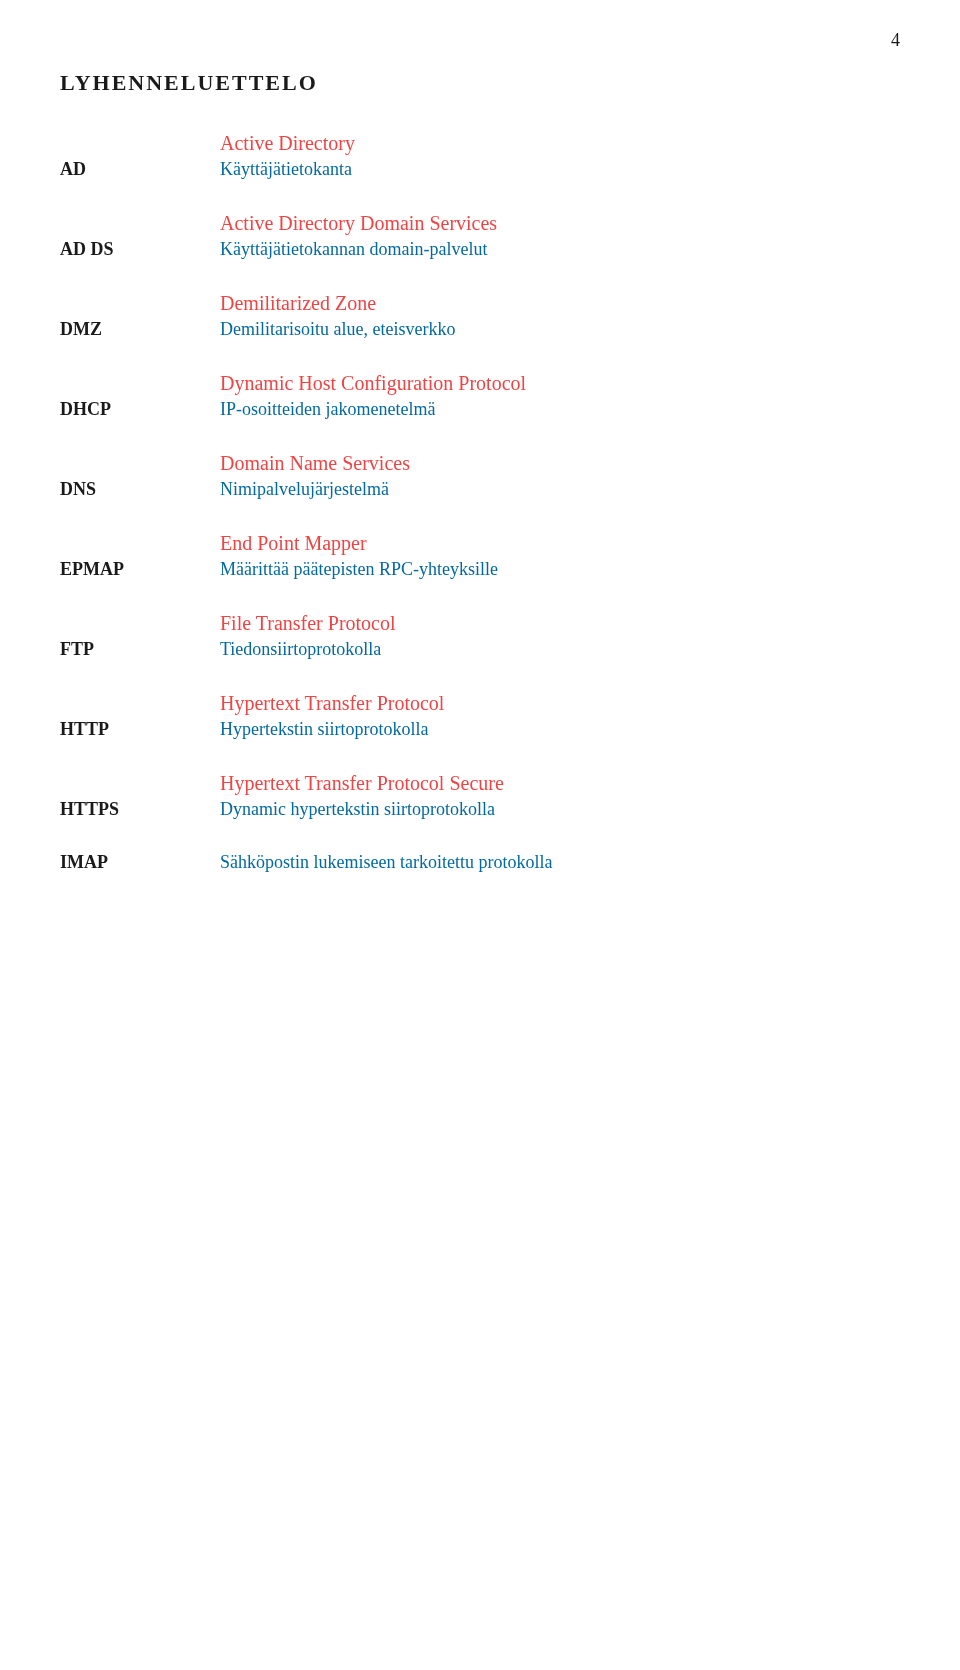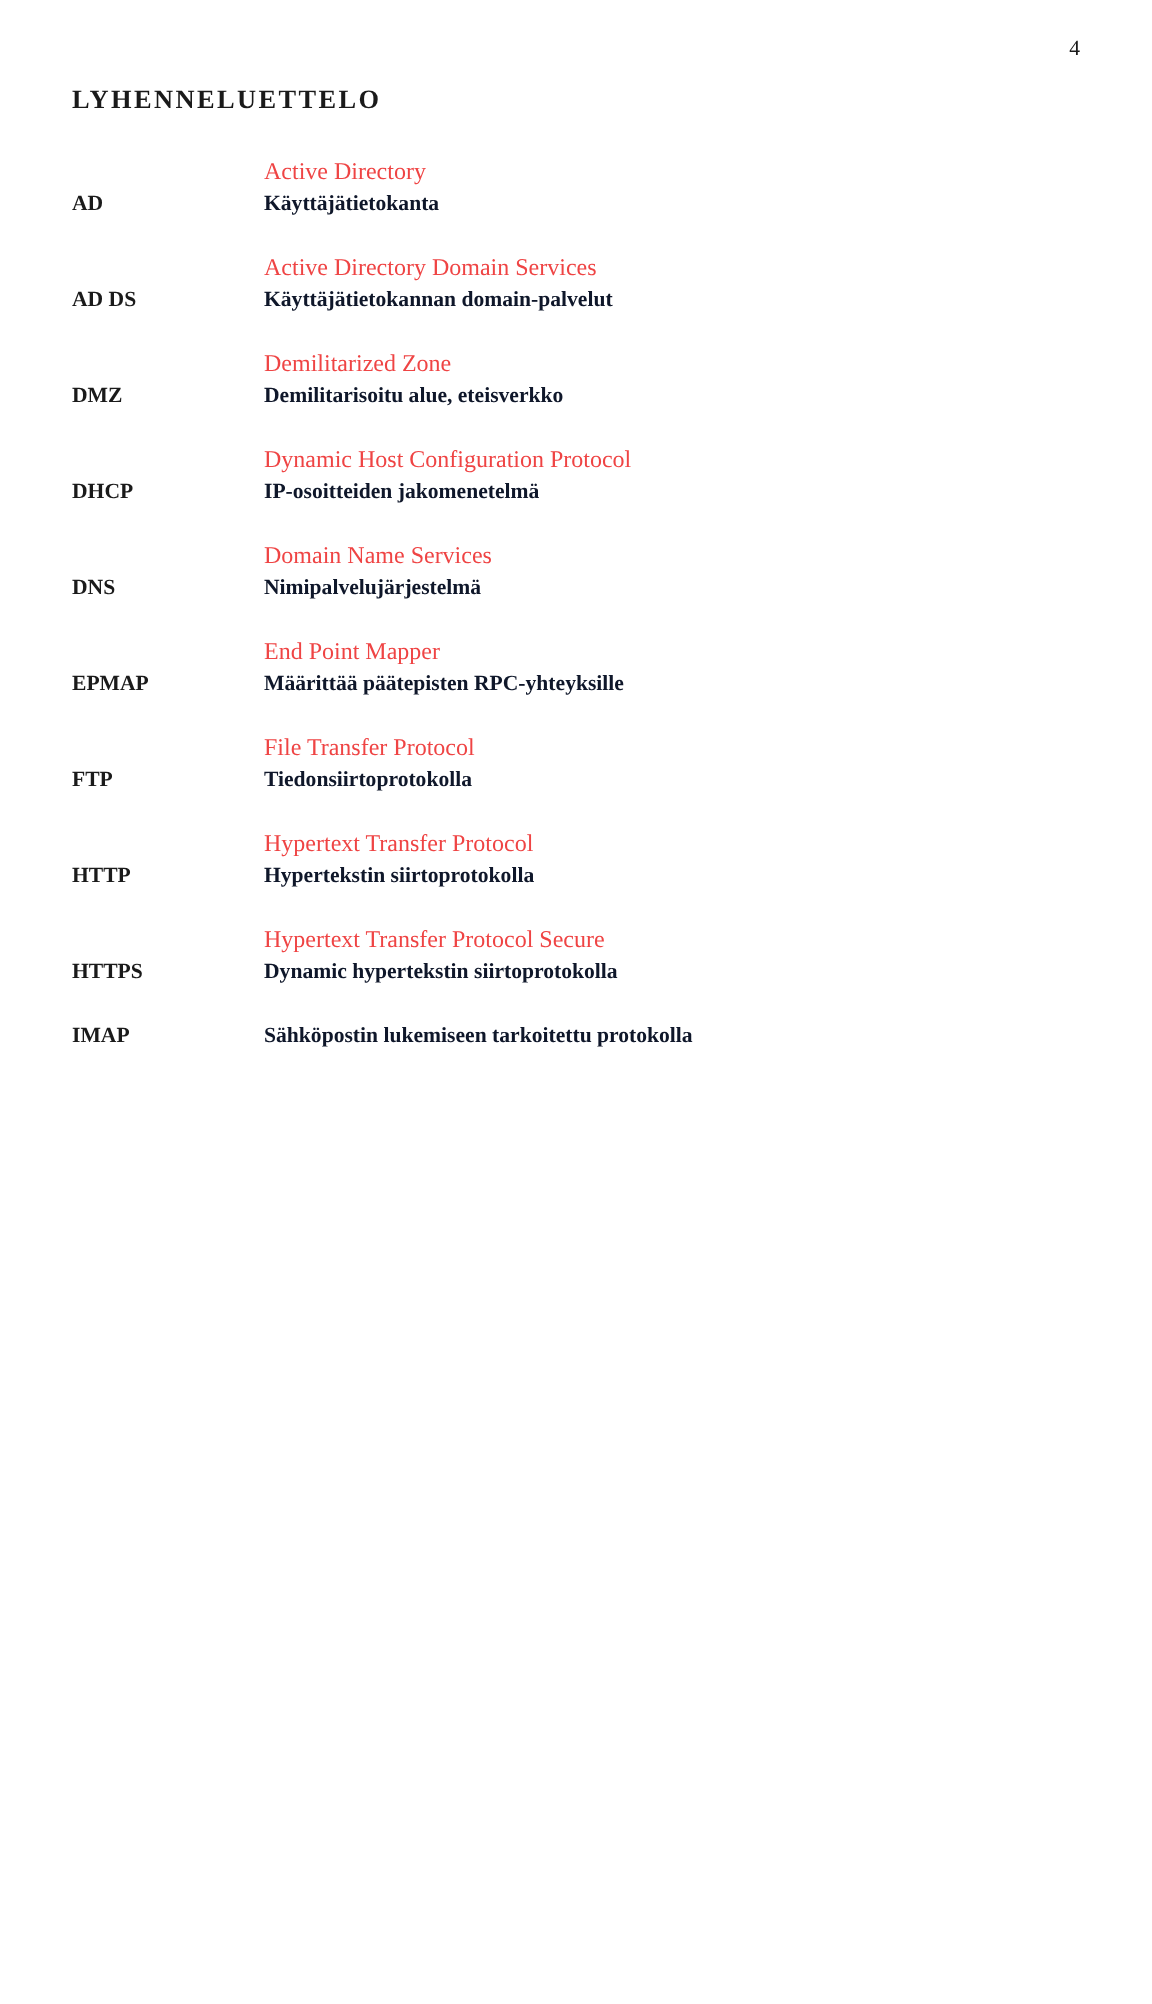--- a/index.html
+++ b/index.html
@@ -59,22 +59,21 @@
       gap: 4px;
     }
 
     .abbr-en {
       font-size: 20px;
       color: #ef4444;
     }
 
     .abbr-fi {
       font-size: 18px;
-      color: #0f172a;
-      font-weight: bold;
+      color: #0369a1;
     }
   </style>
 </head>
 <body>
 
 <div class="page-number">4</div>
 
 <h1 class="page-title">LYHENNELUETTELO</h1>
 
 <div class="abbreviation-list" id="abbr-list">

